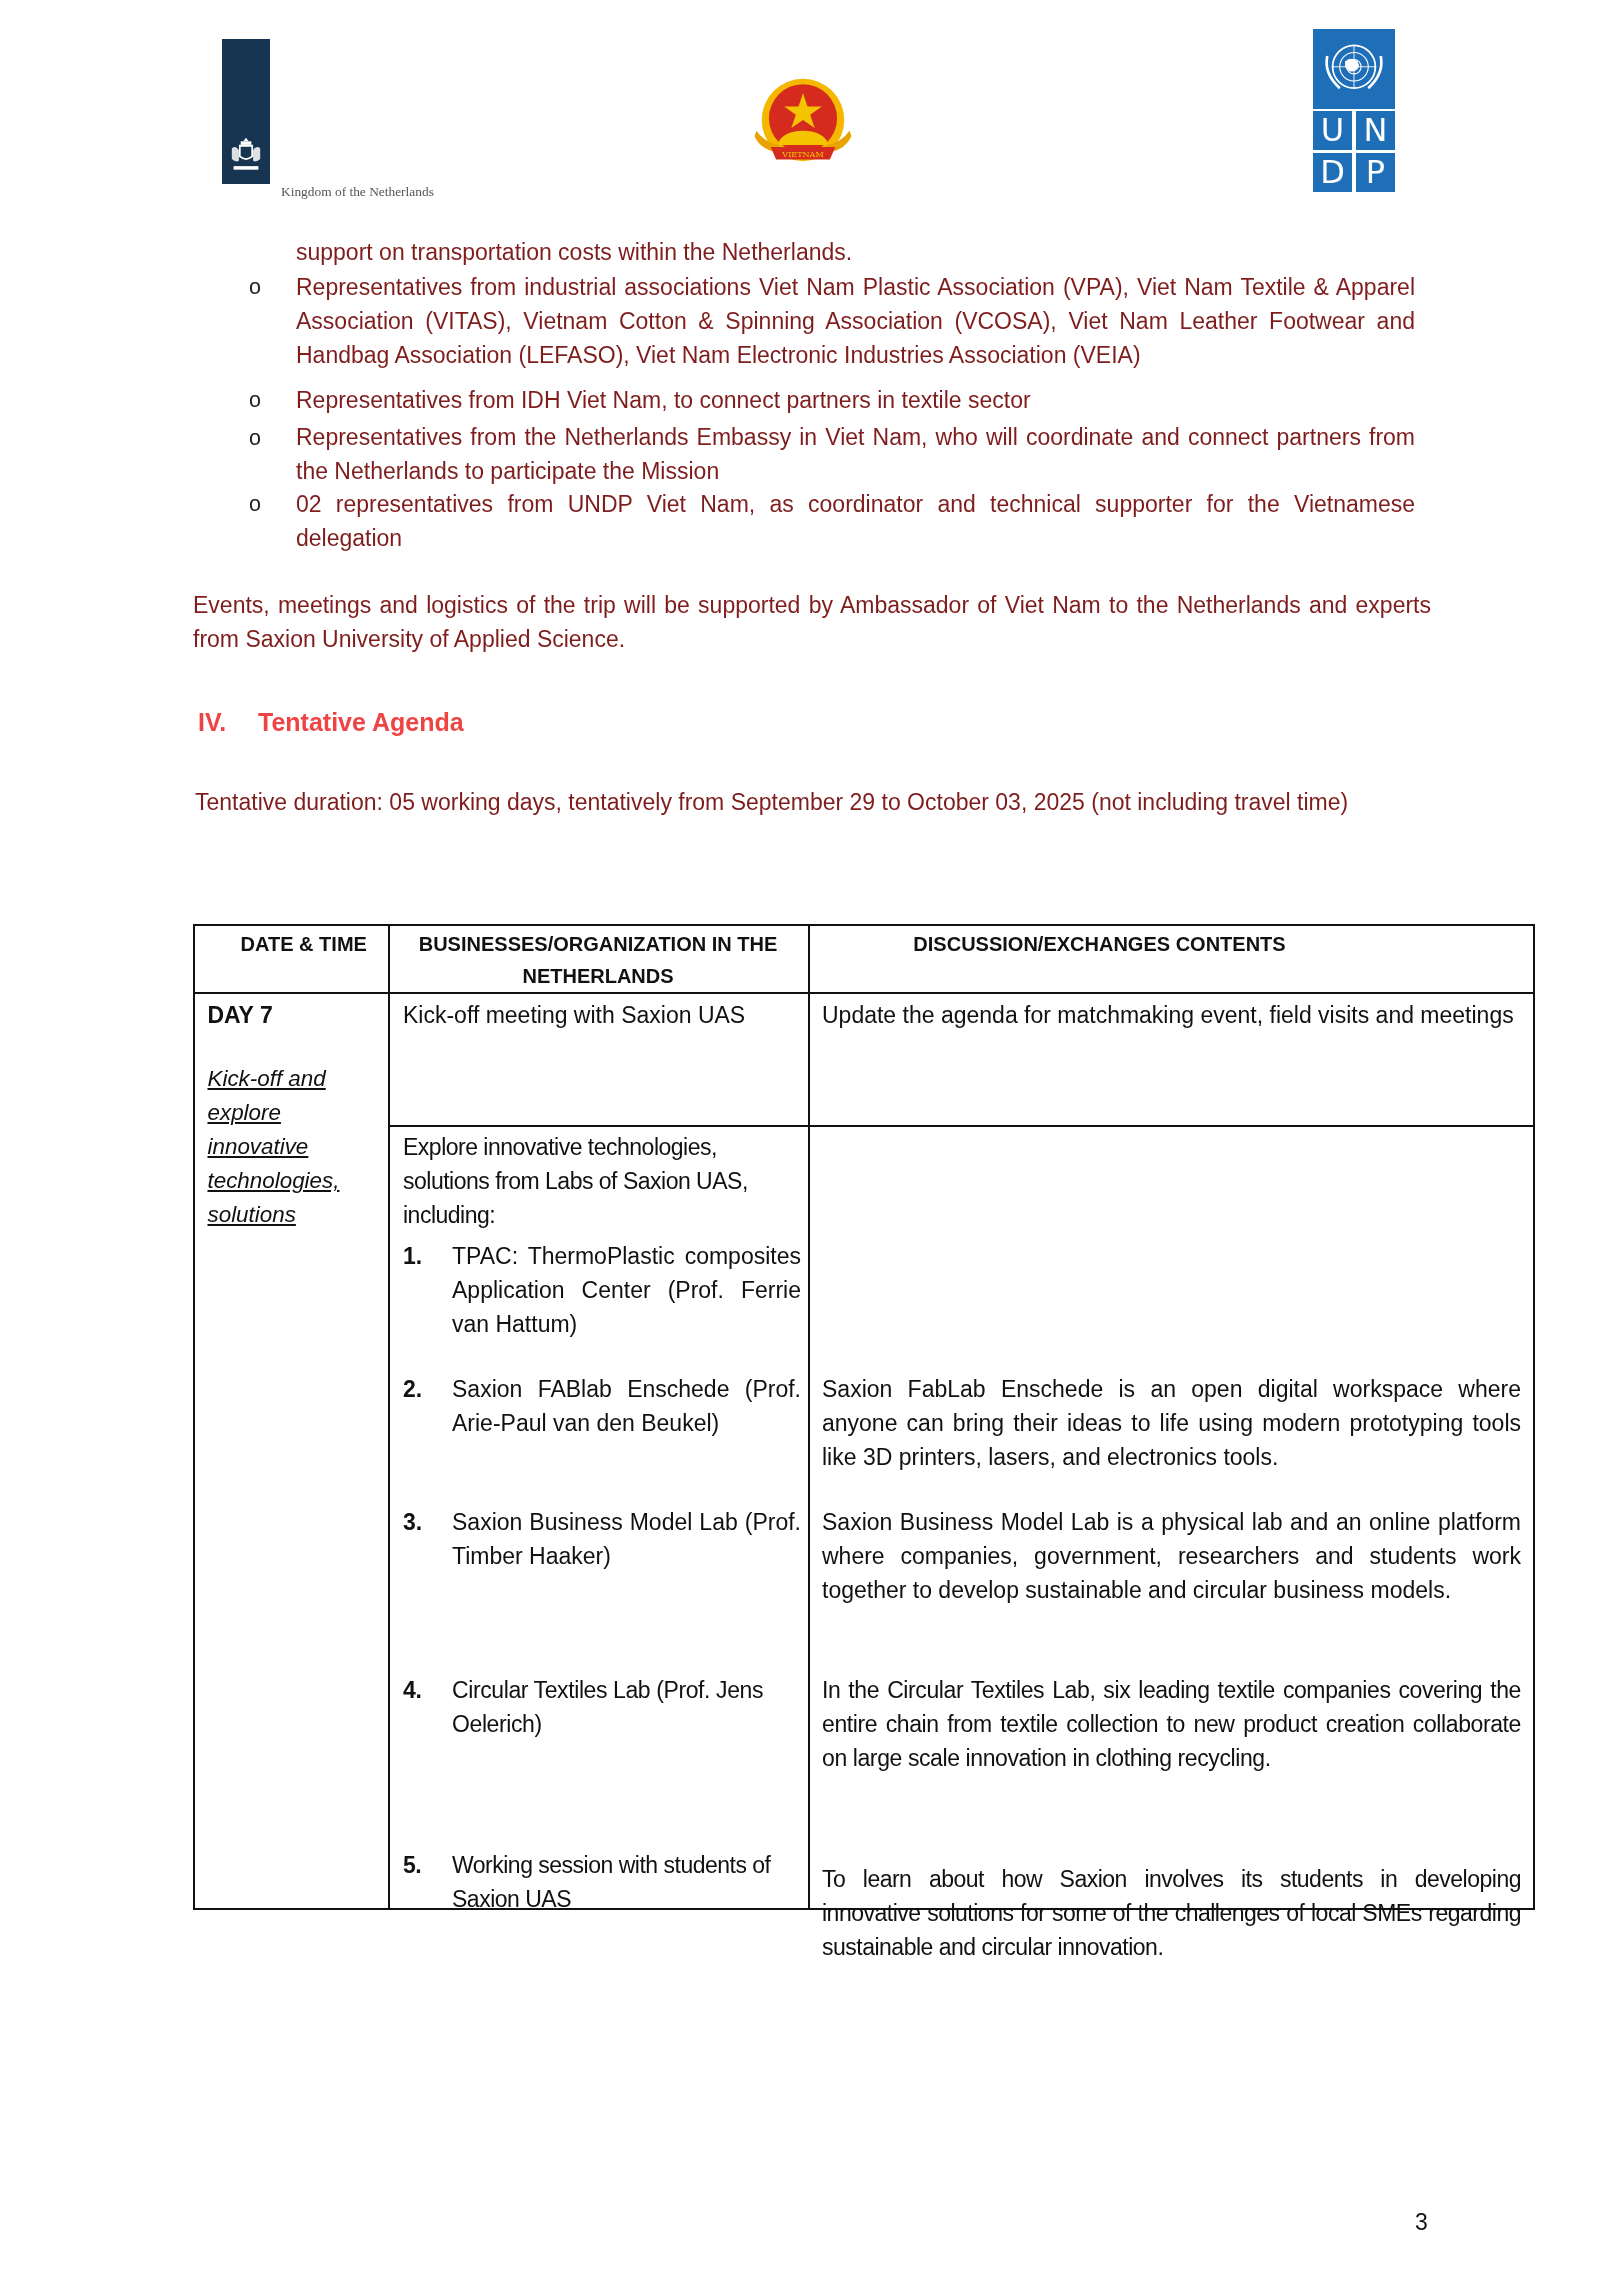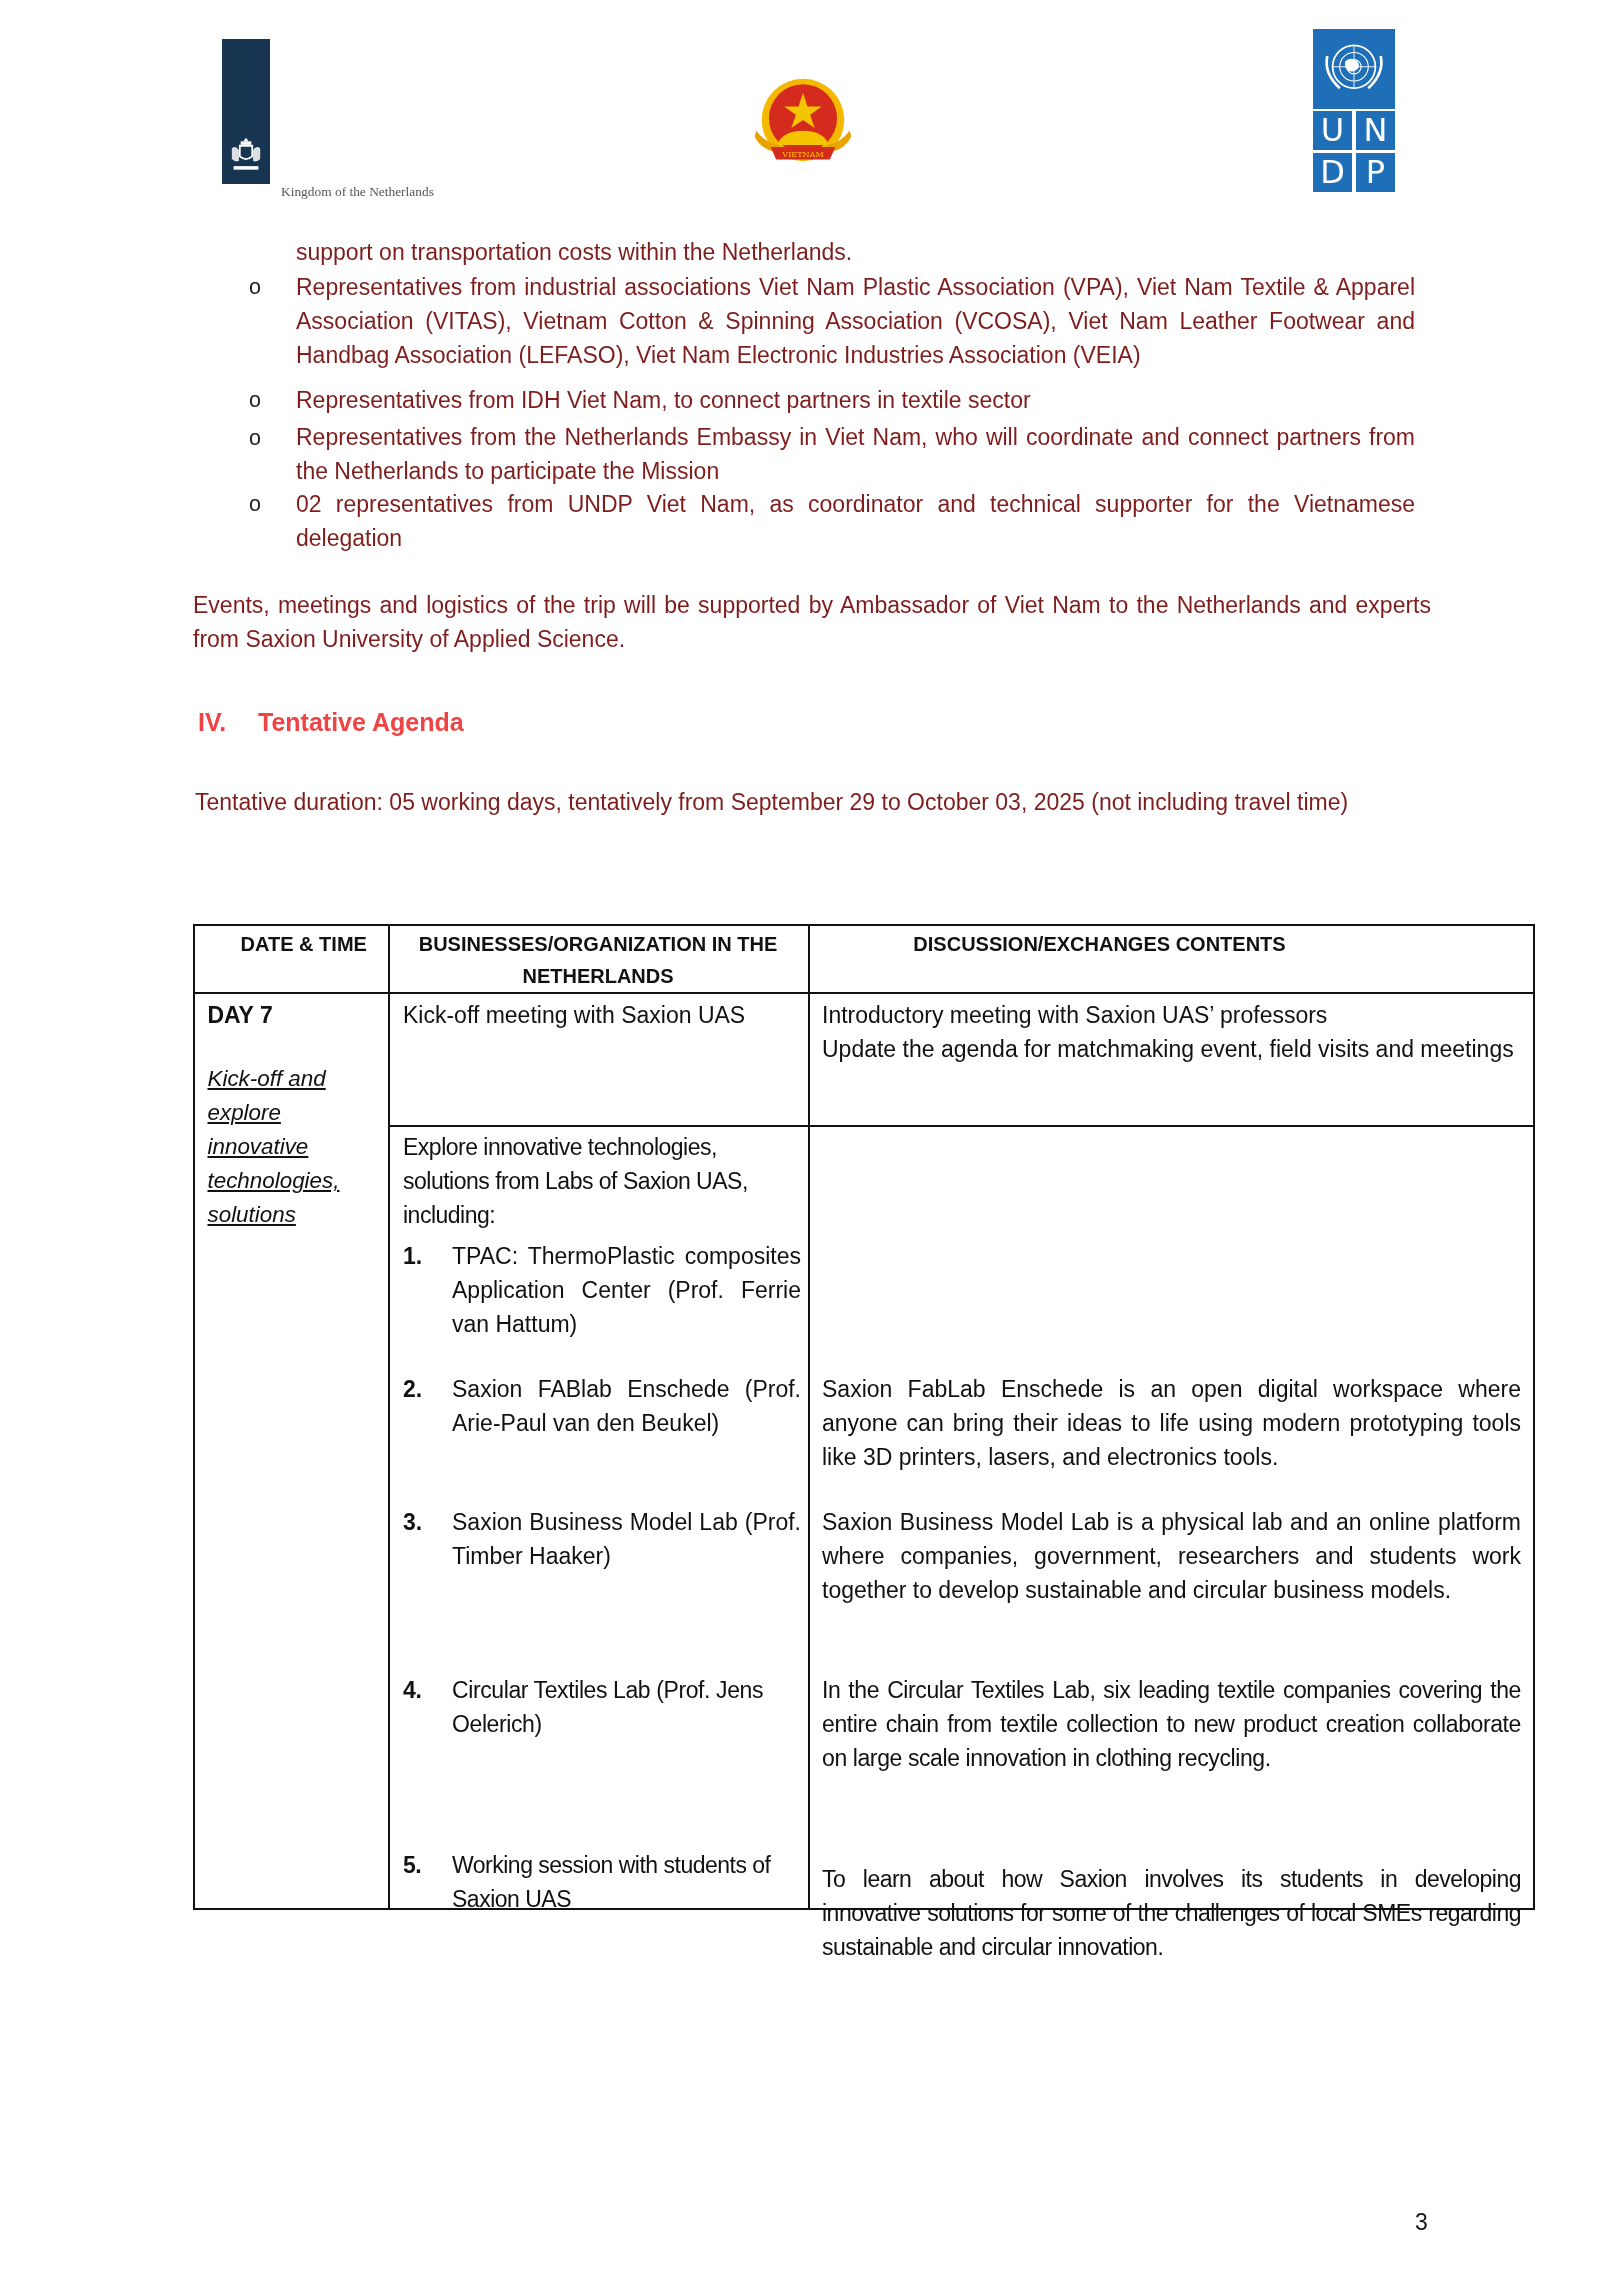--- a/index.html
+++ b/index.html
@@ -145,21 +145,20 @@
 
   <div class="cell hdr" style="left:5.4px; top:1.8px; width:179px; text-align:right; padding-right:12.5px;">DATE &amp; TIME</div>
   <div class="cell hdr" style="left:195px; top:1.8px; width:416px; text-align:center;">BUSINESSES/ORGANIZATION IN THE NETHERLANDS</div>
   <div class="cell hdr" style="left:618px; top:1.8px; width:573px; text-align:center;">DISCUSSION/EXCHANGES CONTENTS</div>
 
   <div class="cell" style="left:12.5px; top:72px; font-weight:bold;">DAY 7</div>
   <div class="cell day-link" style="left:12.5px; top:136px; width:143px;">Kick-off and explore innovative technologies, solutions</div>
 
   <div class="cell" style="left:208px; top:72px; width:394px;">Kick-off meeting with Saxion UAS</div>
   <div class="cell" style="left:627px; top:72px; width:699px;">
-    <div>Introductory meeting with Saxion UAS’ professors</div>
     <div>Update the agenda for matchmaking event, field visits and meetings</div>
   </div>
 
   <div class="cell" style="left:208px; top:204px; width:376px; letter-spacing:-0.5px;">Explore innovative technologies, solutions from Labs of Saxion UAS, including:</div>
 
   <div class="cell" style="left:208px; top:313px; width:398px;">
     <span class="num-label">1.</span>
     <div class="item-text justify">TPAC: ThermoPlastic composites Application Center (Prof. Ferrie van Hattum)</div>
   </div>
 

